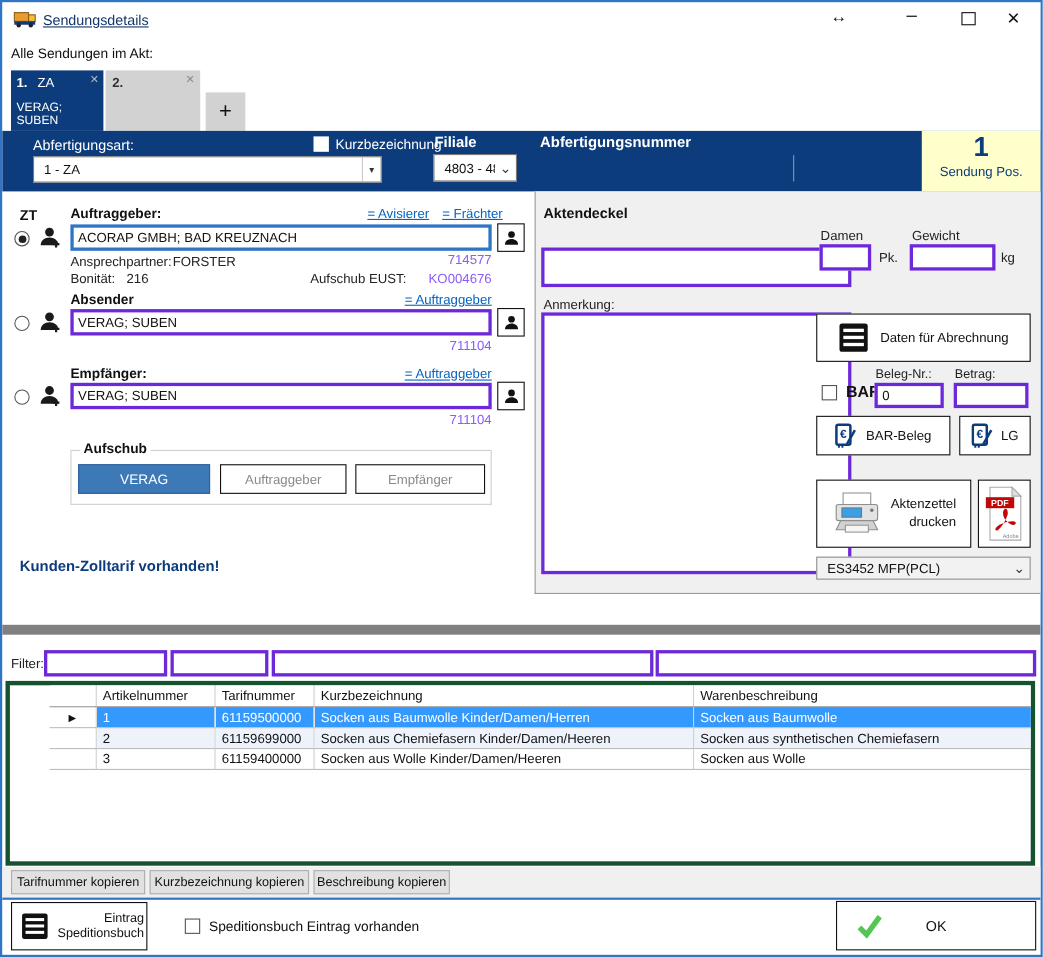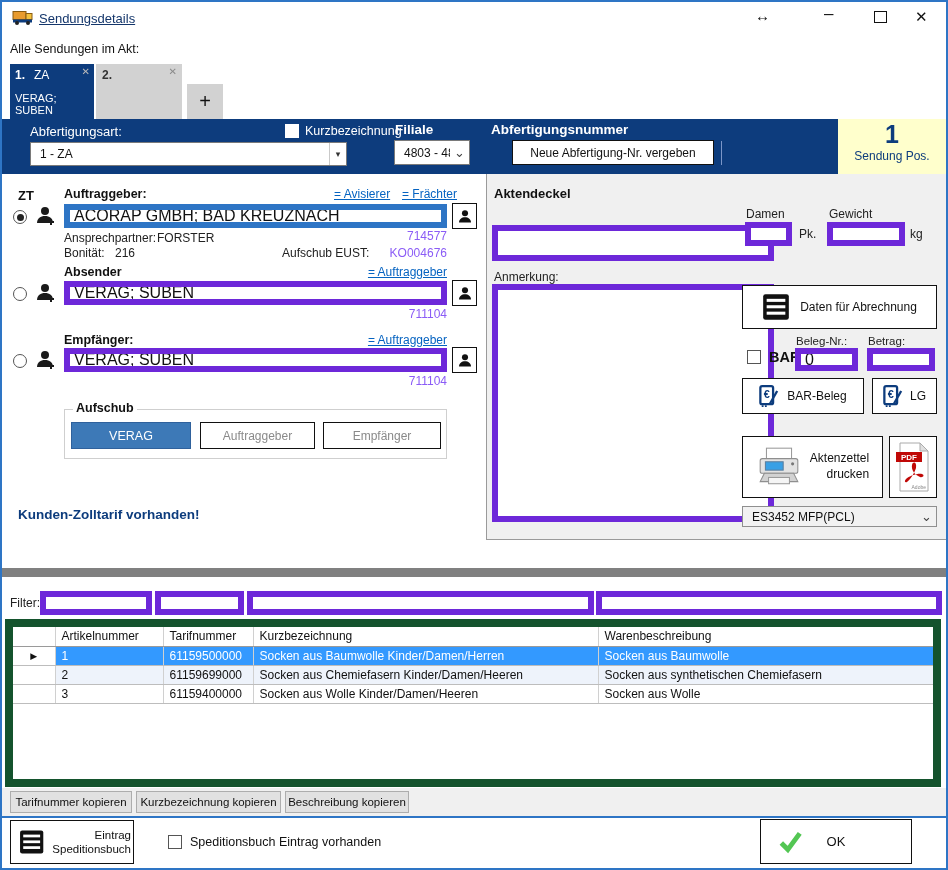--- a/index.html
+++ b/index.html
@@ -5,21 +5,21 @@
   html,body{margin:0;padding:0;background:#cfd8e8;}
   *{box-sizing:border-box;font-family:"Liberation Sans",sans-serif;}
   #win{position:relative;width:948px;height:870px;background:#fff;border:2px solid #2e75c5;overflow:hidden;}
   .abs{position:absolute;}
   .lbl{font-size:12.5px;color:#111;white-space:nowrap;}
   .bold{font-weight:bold;}
   .white{color:#fff;}
   .navybg{background:#0d3c7d;}
   .navytx{color:#0d3c7d;}
   .link{font-size:12px;color:#0563c1;text-decoration:underline;white-space:nowrap;cursor:pointer;}
-  .tin{border:6px solid #6d28d9;background:#fff;font-size:16px;color:#111;padding:2px 4px;outline:none;}
+  .tin{border:3px solid #6d28d9;background:#fff;font-size:12px;color:#111;padding:2px 4px;outline:none;}
   .btn{background:#fff;border:1px solid #111;font-size:12px;color:#111;display:flex;align-items:center;justify-content:center;cursor:pointer;}
   .gbtn{background:#e1e1e1;border:1px solid #adadad;font-size:11.5px;color:#111;display:flex;align-items:center;justify-content:center;cursor:pointer;}
   .radio{width:14px;height:14px;border:1px solid #555;border-radius:50%;background:#fff;}
   .radio.sel::after{content:"";display:block;width:7px;height:7px;background:#222;border-radius:50%;margin:2.5px auto;}
   .cb{width:14px;height:14px;border:1px solid #555;background:#fff;}
   .rnum{font-size:12px;color:#8b5cf6;text-align:right;white-space:nowrap;}
   .combo{background:#fff;border:1px solid #7a7a7a;display:flex;align-items:center;font-size:12px;color:#111;}
   .combo .txt{flex:1;overflow:hidden;white-space:nowrap;padding-left:9px;}
   .combo .arr{width:17px;text-align:center;color:#333;font-size:9px;border-left:1px solid #c9c9c9;align-self:stretch;display:flex;align-items:center;justify-content:center;}
   .chev{font-size:13px;color:#444;padding:0 4px;}
@@ -74,21 +74,20 @@
       <span class="arr">▾</span>
     </div>
     <span class="abs cb" style="left:283px;top:5px;border:none;"></span>
     <span class="abs white" style="left:303px;top:5px;font-size:12.5px;">Kurzbezeichnung</span>
     <span class="abs white bold" style="left:393px;top:3px;font-size:13.5px;">Filiale</span>
     <div class="abs combo" style="left:392px;top:21px;width:76px;height:25px;">
       <span class="txt">4803 - 480</span>
       <span class="chev">⌄</span>
     </div>
     <span class="abs white bold" style="left:489px;top:3px;font-size:13.5px;">Abfertigungsnummer</span>
-    <div class="abs btn" style="left:510px;top:21px;width:202px;height:25px;">Neue Abfertigung-Nr. vergeben</div>
     <div class="abs" style="left:719px;top:22px;width:1px;height:24px;background:#7b96c8;"></div>
   </div>
   <div class="abs" style="left:836px;top:117px;width:108px;height:55px;background:#ffffcc;text-align:center;">
     <div class="navytx bold" style="font-size:25px;line-height:30px;">1</div>
     <div class="navytx" style="font-size:12px;">Sendung Pos.</div>
   </div>
 
   <span class="abs lbl bold" style="left:16px;top:186px;font-size:13px;">ZT</span>
   <span class="abs radio sel" style="left:11px;top:208px;"></span>
   <span class="abs" style="left:32px;top:201px;">
@@ -241,21 +240,21 @@
   </div>
 
   <div class="abs" style="left:0;top:566px;width:944px;height:9px;background:#808080;"></div>
 
   <span class="abs fieldlbl" style="left:8px;top:594px;">Filter:</span>
   <input class="abs tin" style="left: 38px; top: 589px; width: 112px; height: 24px;">
   <input class="abs tin" style="left: 153px; top: 589px; width: 89px; height: 24px;">
   <input class="abs tin" style="left: 245px; top: 589px; width: 347px; height: 24px;">
   <input class="abs tin" style="left: 594px; top: 589px; width: 346px; height: 24px;">
 
-  <div class="abs" style="left:3px;top:617px;width:936px;height:168px;border:8px solid #14532d;background:#fff;overflow:hidden;">
+  <div class="abs" style="left:3px;top:617px;width:936px;height:168px;border:4px solid #14532d;background:#fff;overflow:hidden;padding-left:36px;">
     <table class="grid">
       <colgroup>
           <col style="width:42px">
           <col style="width:108px">
           <col style="width:90px">
           <col style="width:345px">
           <col>
         </colgroup>
       <tbody>
           <tr class="hdr">
@@ -304,20 +303,20 @@
         <rect x="4" y="10.5" width="16" height="2.6" fill="#fff"></rect>
         <rect x="4" y="16" width="16" height="2.6" fill="#fff"></rect>
       </svg>
     <span style="text-align:right;line-height:1.25;font-size:11.5px;flex:1;padding-right:2px;">
       <span style="display:block;">Eintrag</span>
       <span style="display:block;">Speditionsbuch</span>
     </span>
   </div>
   <span class="abs cb" style="left:166px;top:833px;"></span>
   <span class="abs lbl" style="left:188px;top:833px;">Speditionsbuch Eintrag vorhanden</span>
-  <div class="abs btn" style="left:758px;top:817px;width:152px;height:45px;border-width:1.5px;">
+  <div class="abs btn" style="left:758px;top:817px;width:182px;height:45px;border-width:1.5px;">
     <svg class="abs" style="left:16px;top:9px;" width="26" height="26" viewBox="0 0 24 24">
         <path d="M4 13 l6 6 L21 4" stroke="#53c653" stroke-width="4.5" fill="none"></path>
       </svg>
     <span style="font-size:13px;">OK</span>
   </div>
 
 </div>
 
 </body></html>

